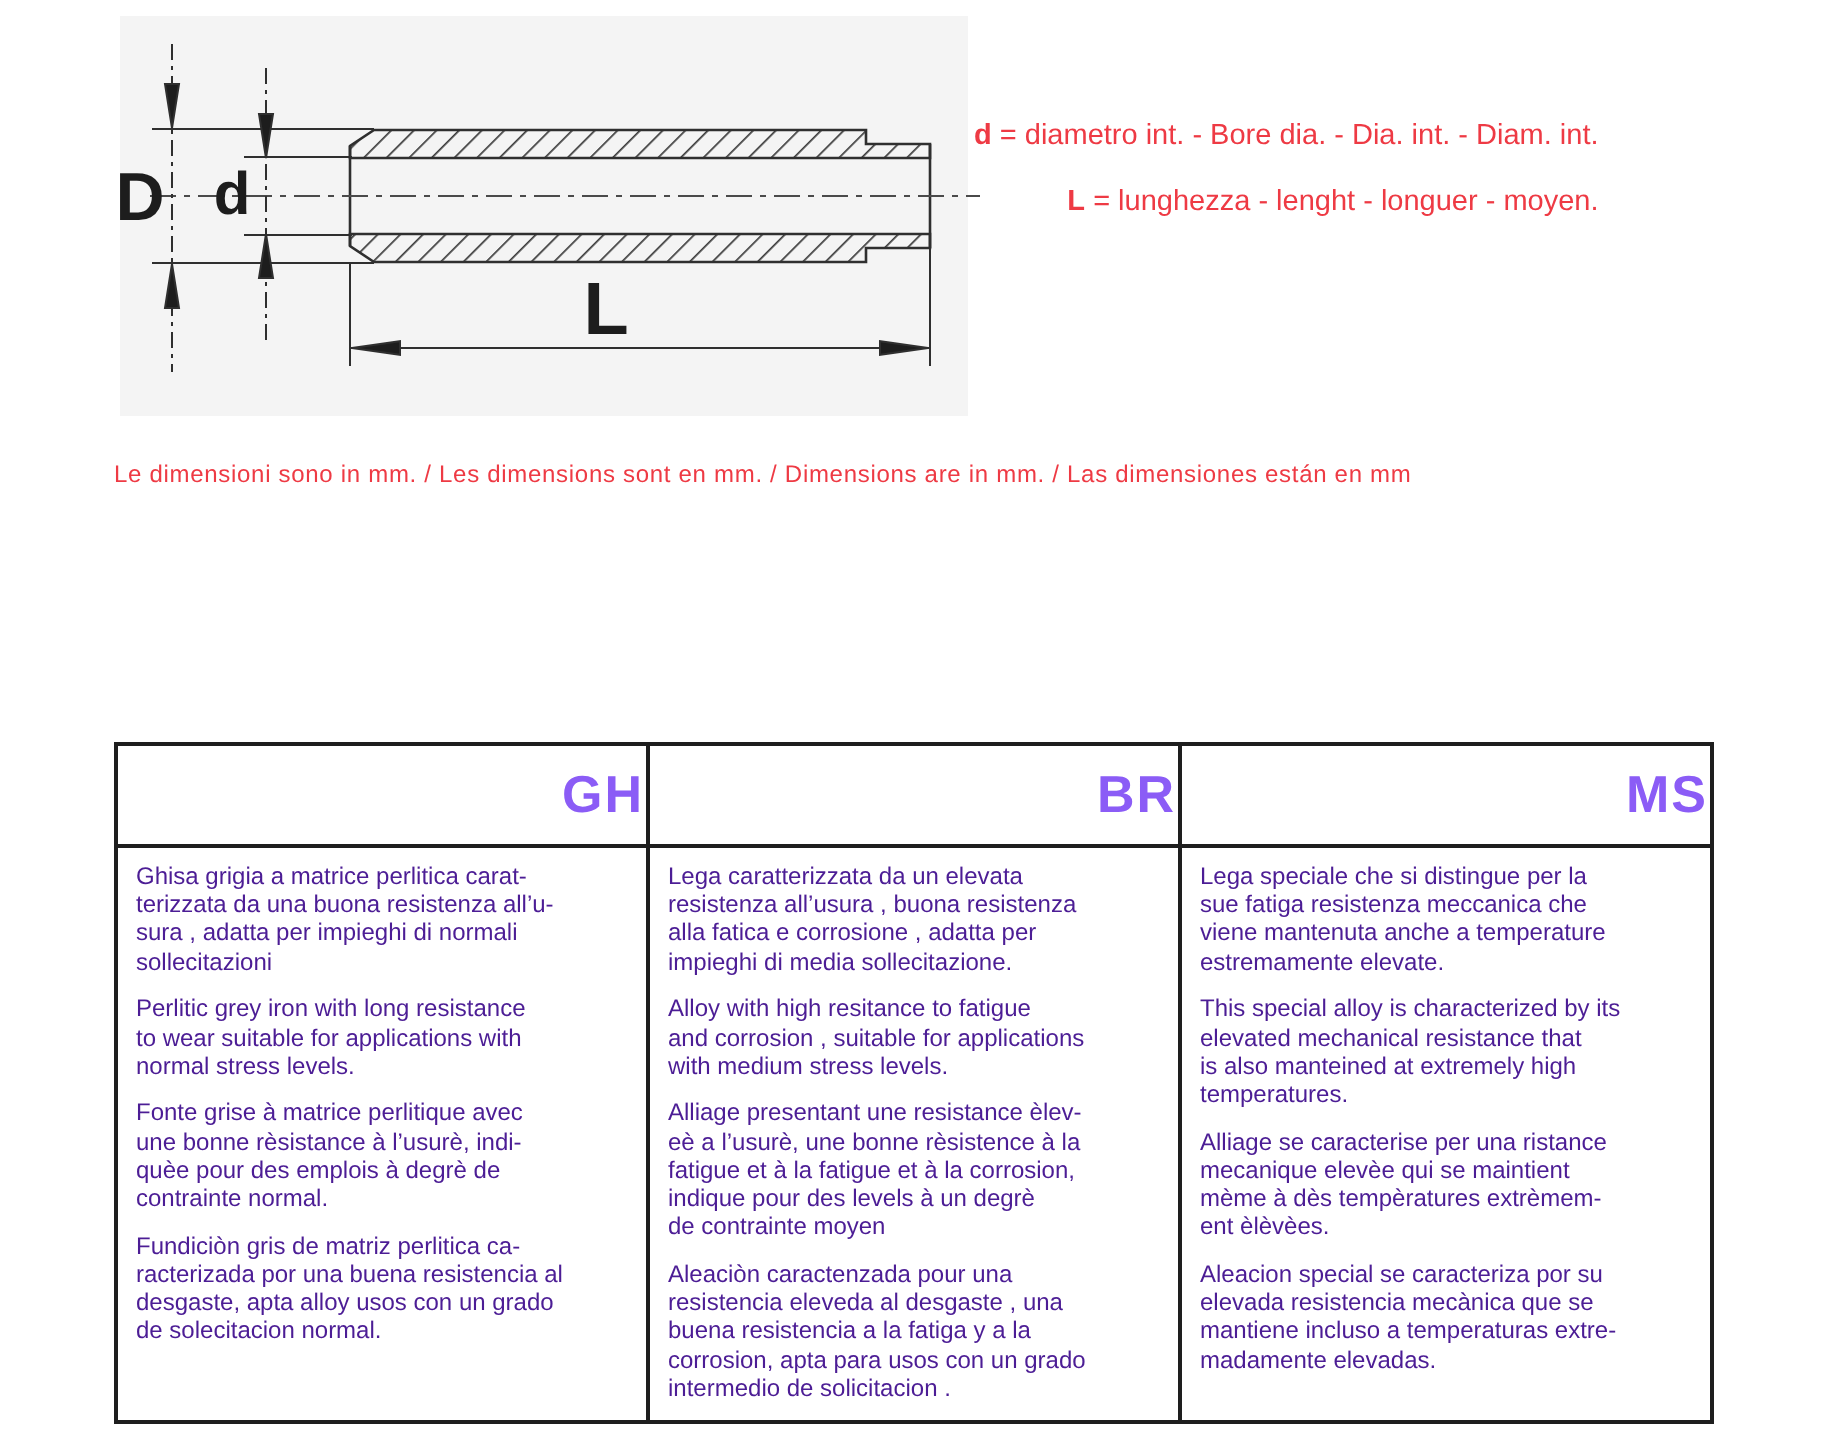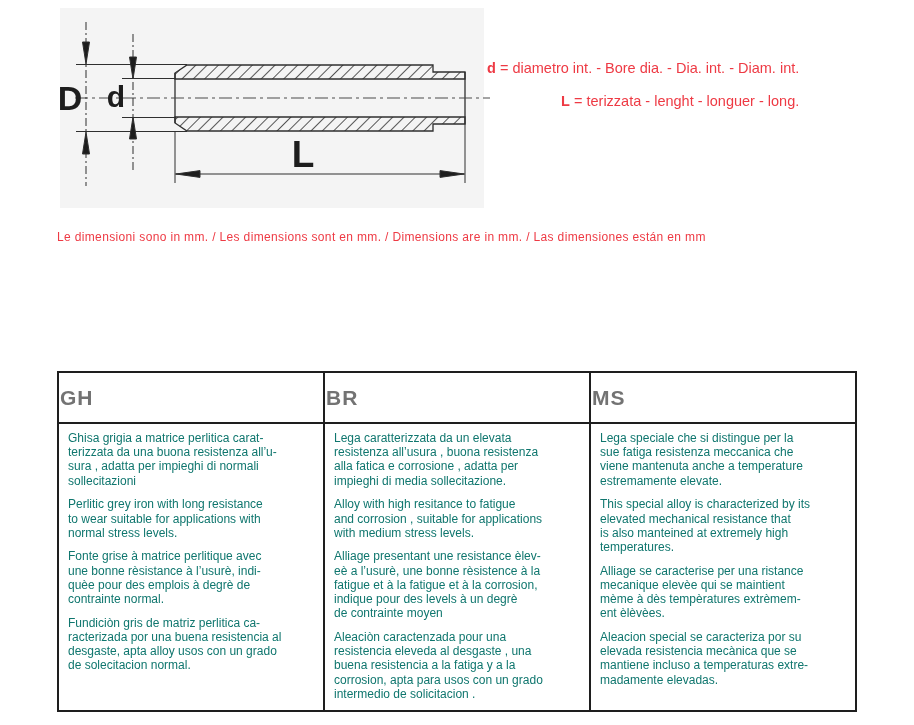--- a/index.html
+++ b/index.html
@@ -24,26 +24,26 @@
     color:var(--accent); font-size:12px; letter-spacing:0.35px; line-height:16px;
   }
 
   
   table.materials {
     position:absolute; left:57px; top:371px; width:800px;
     border-collapse:collapse; table-layout:fixed;
   }
   table.materials th, table.materials td { border:2px solid #1e1e1e; }
   table.materials th {
-    height:47px; font-size:21px; font-weight:600; letter-spacing:1px;
-    color:#737373; text-align:left; vertical-align:middle;
+    height:47px; font-size:26px; font-weight:600; letter-spacing:1px;
+    color:#8b5cf6; text-align:right; vertical-align:middle;
   }
   table.materials td {
     height:278px; vertical-align:top; padding:7px 5px 0 9px;
-    font-size:12px; line-height:14.2px; color:#0f766e;
+    font-size:12px; line-height:14.2px; color:#4c1d95;
   }
   table.materials td p { margin:0 0 9.5px 0; white-space:pre-line; }
 </style>
 </head>
 <body>
 
 <div class="drawing-wrap">
   <svg width="914" height="270" viewBox="0 0 914 270">
     <defs>
       <pattern id="hatch" width="8" height="8" patternUnits="userSpaceOnUse" patternTransform="rotate(45)">
@@ -91,21 +91,21 @@
   </svg>
 </div>
 
 <div class="legend">
   <div class="legend-item">
     <b>d</b>
     <span>= diametro int. - Bore dia. - Dia. int. - Diam. int.</span>
   </div>
   <div class="legend-item">
     <b>L</b>
-    <span>= terizzata - lenght - longuer - long.</span>
+    <span>= lunghezza - lenght - longuer - moyen.</span>
   </div>
 </div>
 
 <div class="note">Le dimensioni sono in mm. / Les dimensions sont en mm. / Dimensions are in mm. / Las dimensiones están en mm</div>
 
 <table class="materials">
   <thead>
     <tr>
       <th>GH</th>
       <th>BR</th>

